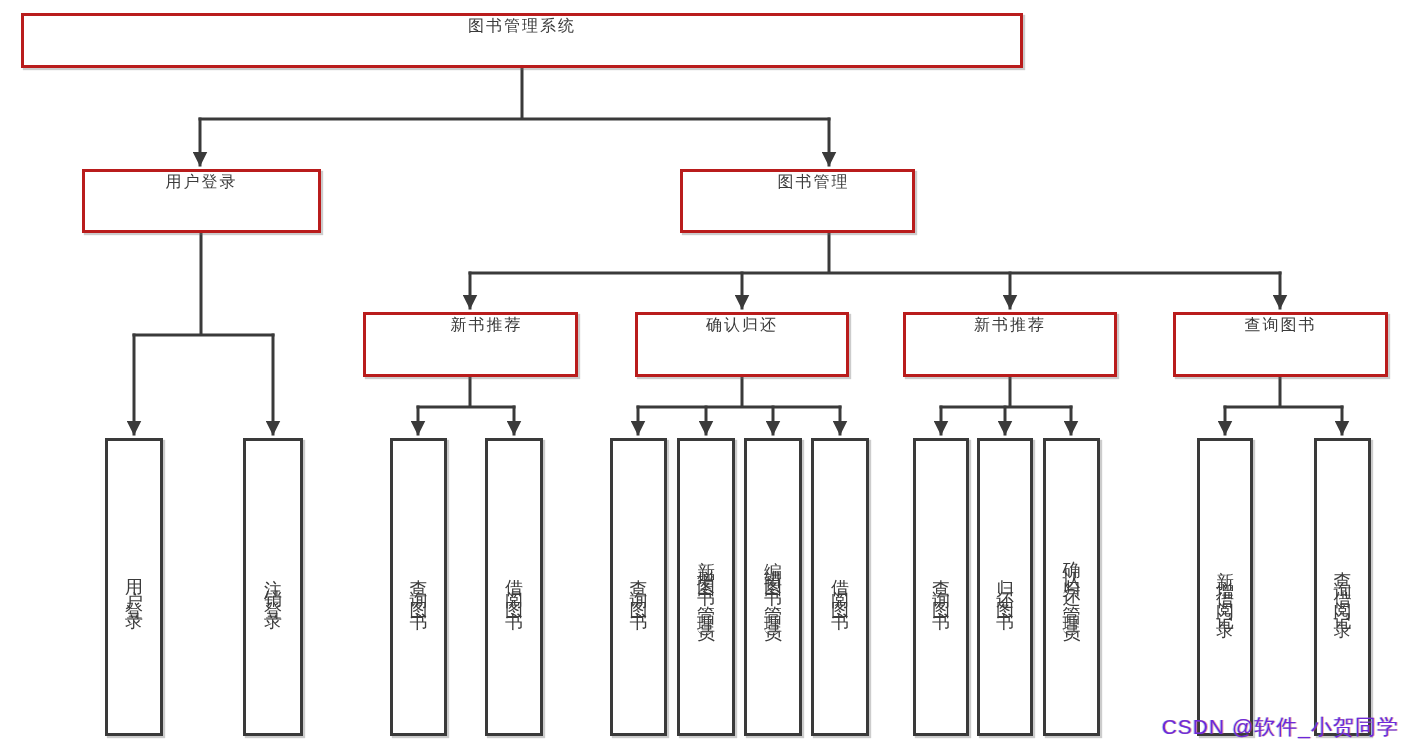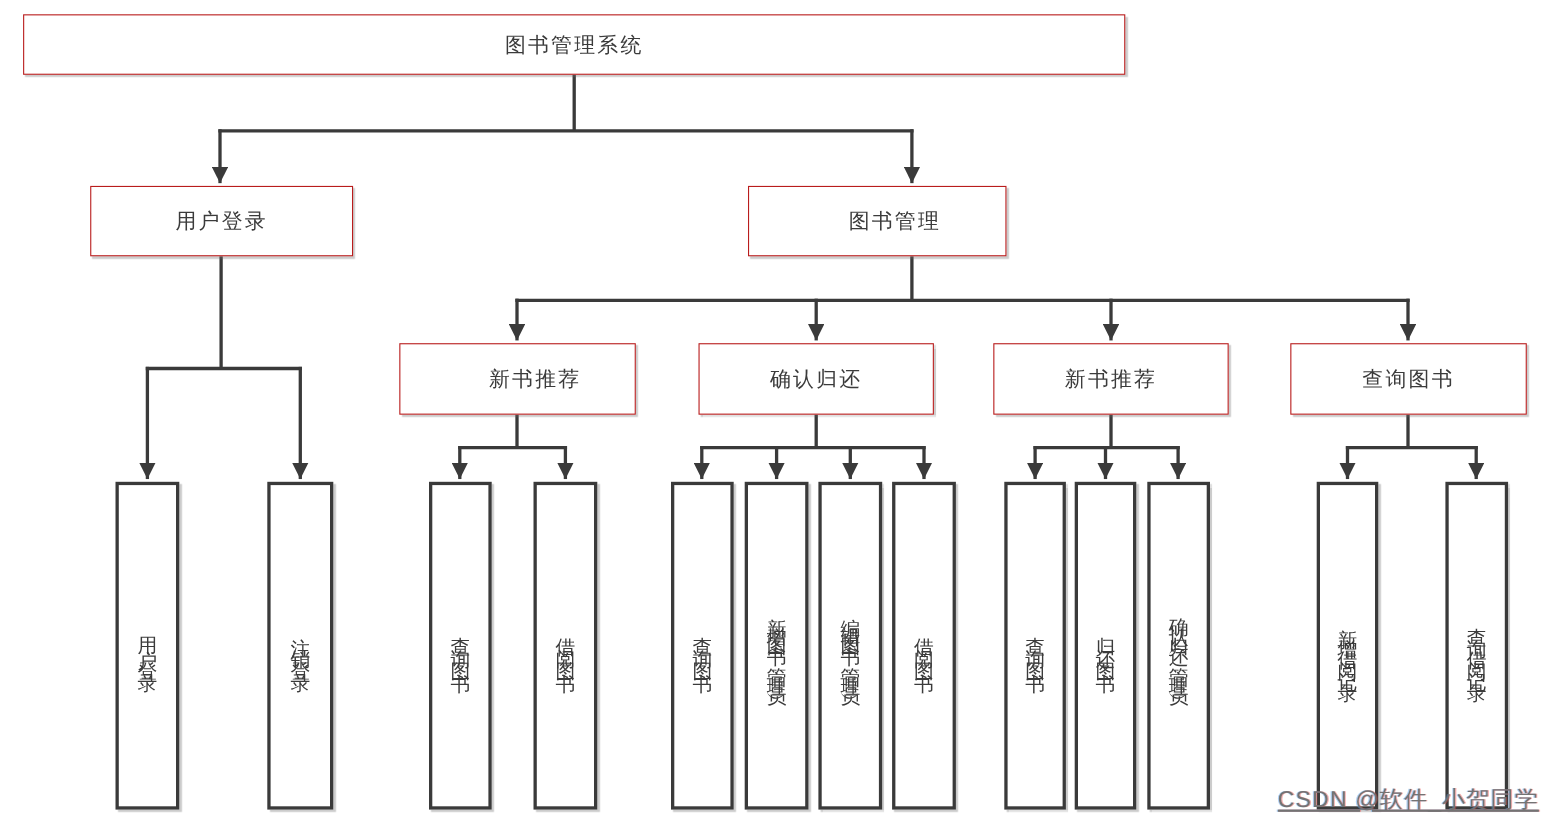--- a/index.html
+++ b/index.html
@@ -19,27 +19,26 @@
   #connectors {
     position: absolute;
     left: 0;
     top: 0;
     width: 1405px;
     height: 747px;
   }
   .node {
     position: absolute;
     box-sizing: border-box;
-    border: 1px solid #b91c1c;
+    border: 3px solid #b91c1c;
     background: #ffffff;
     box-shadow: 2px 2px 1px rgba(110,110,110,0.35);
     display: flex;
-    align-items: center;
     justify-content: center;
-    font-size: 19px;
+    font-size: 16px;
     letter-spacing: 2px;
     text-align: center;
   }
   .leaf {
     position: absolute;
     box-sizing: border-box;
     border: 3px solid #3a3a3a;
     background: #ffffff;
     box-shadow: 2px 2px 1px rgba(110,110,110,0.35);
     top: 438px;
@@ -80,25 +79,24 @@
   #l-br-query   { left: 1314px; width: 57px; }
   
   #l-bb-add span, #l-bb-edit span, #l-cb-confirm span { letter-spacing: 9px; }
   #l-br-add span, #l-br-query span { letter-spacing: 10px; }
 
   #watermark {
     position: absolute;
     right: 6px;
     bottom: 6px;
     font-size: 21px;
-    color: #737373;
+    color: #6d28d9;
     letter-spacing: 1px;
     text-shadow: 1px 0 rgba(230,80,80,0.45), -1px 0 rgba(80,150,230,0.45);
     white-space: nowrap;
-    text-decoration: underline;
   }
 </style>
 </head>
 <body>
 
 <div id="stage">
 
   <svg id="connectors" viewBox="0 0 1405 747" xmlns="http://www.w3.org/2000/svg">
     <defs>
       <marker id="arrowhead" viewBox="0 0 10 10" refX="9" refY="5" markerWidth="5" markerHeight="5" orient="auto-start-reverse">

